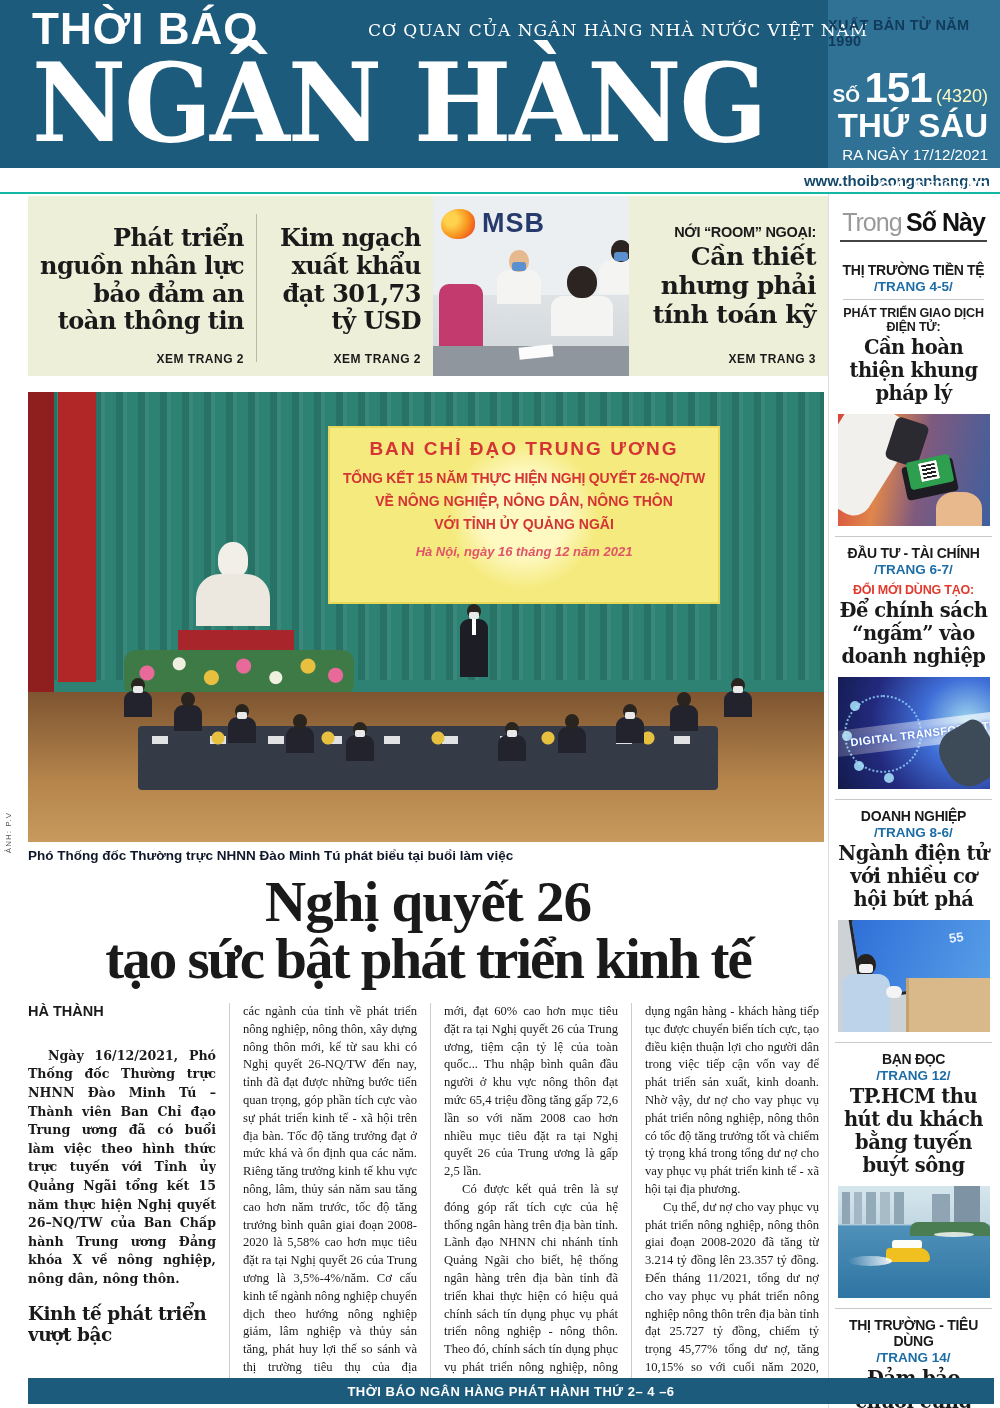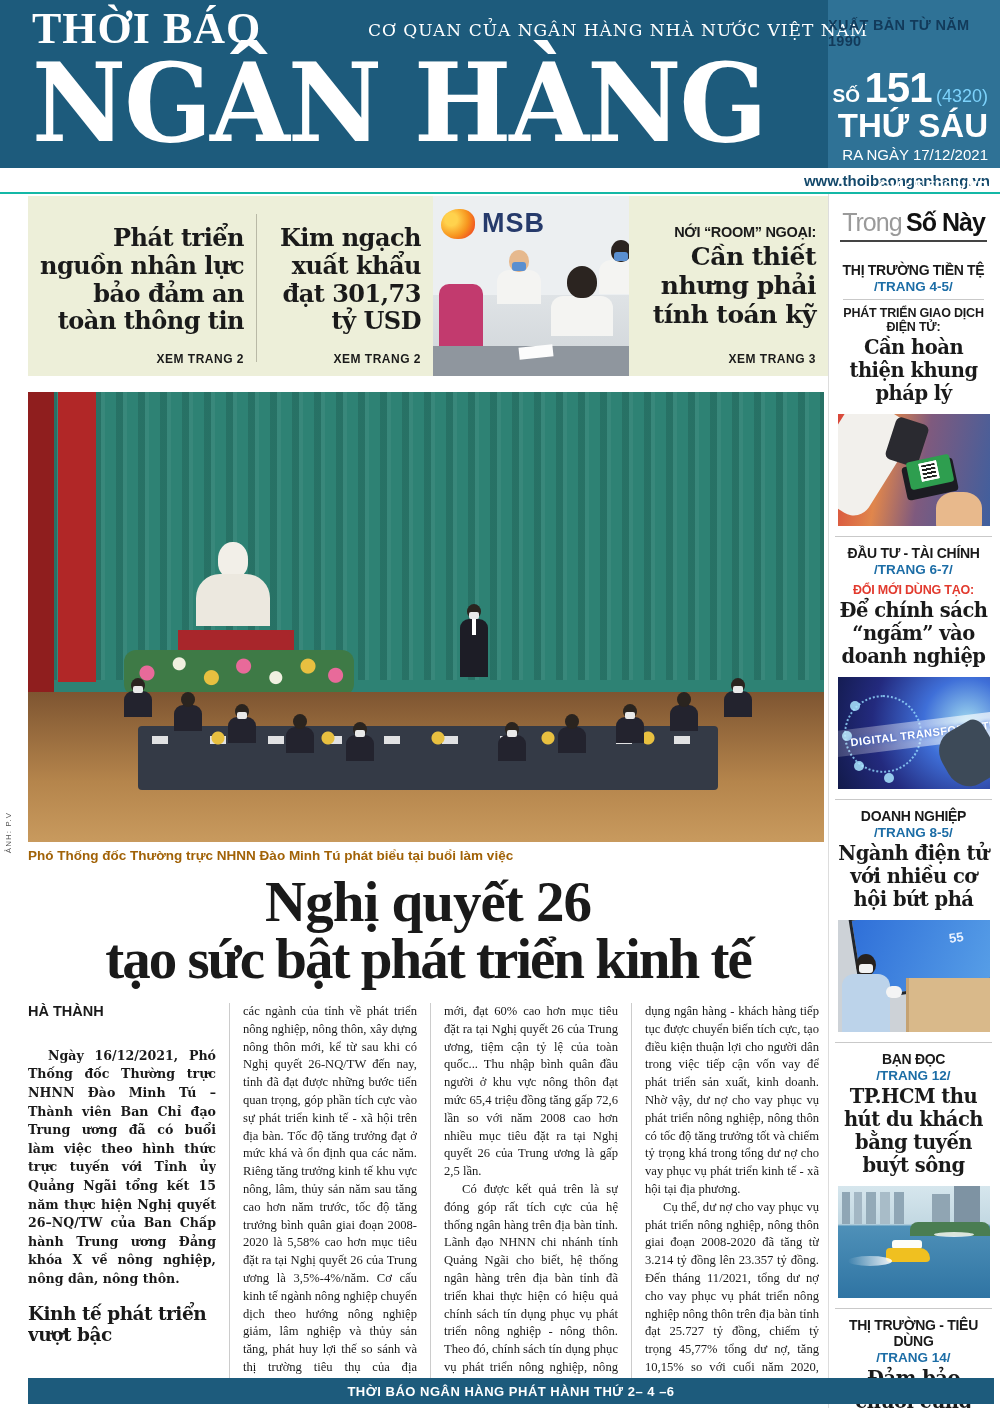--- a/index.html
+++ b/index.html
@@ -2,29 +2,29 @@
 <html><head>
 <meta charset="utf-8">
 <style>
   * { margin:0; padding:0; box-sizing:border-box; }
   body { width:1000px; height:1408px; background:#fff; font-family:"Liberation Sans", sans-serif; color:#1a1a1a; position:relative; overflow:hidden; }
 
   
   .masthead { position:relative; height:168px; background:#1d5b7c; }
   .mh-right-panel { position:absolute; right:0; top:0; width:172px; height:168px; background:#2f7296; }
   .mh-left { position:absolute; left:32px; top:6px; color:#fff; }
-  .mh-t1 { font-family:Liberation Serif, serif; font-weight:bold; font-size:44px; letter-spacing:1px; line-height:1.05; }
+  .mh-t1 { font-family:Liberation Sans, sans-serif; font-weight:bold; font-size:44px; letter-spacing:1px; line-height:1.05; }
   .mh-t2 { font-family:"DejaVu Serif", serif; font-weight:bold; font-size:103px; letter-spacing:-2px; line-height:0.94; transform:scaleY(1.06); transform-origin:top left; white-space:nowrap; }
   .mh-organ { position:absolute; left:368px; top:20px; color:#fff; font-family:"DejaVu Serif", serif; font-size:17px; letter-spacing:1px; }
   .mh-right { position:absolute; right:12px; top:0; width:160px; height:211px; display:flex; flex-direction:column; align-items:flex-end; padding-top:17px; color:#fff; }
   .mh-since { color:#123a5a; font-weight:bold; font-size:14.5px; letter-spacing:0.3px; }
   .mh-issue { margin-top:18px; line-height:1; }
   .mh-issue .so { font-size:19px; font-weight:bold; }
   .mh-issue .num { font-size:42px; font-weight:bold; letter-spacing:-1px; }
-  .mh-issue .sub { font-size:18px; color:#7dd3fc; }
+  .mh-issue .sub { font-size:18px; color:#fef9c3; }
   .mh-weekday { font-size:33px; font-weight:bold; letter-spacing:0; line-height:1.05; }
   .mh-date { font-size:15px; margin-top:2px; }
   .mh-price { font-size:15px; font-weight:bold; margin-top:14px; }
   .webrow { height:26px; display:flex; justify-content:flex-end; align-items:center; padding-right:10px; border-bottom:2px solid #14b8a6; }
   .webrow span { color:#14496b; font-weight:bold; font-size:15px; }
 
   
   .content { position:relative; display:flex; padding:0 6px 0 28px; }
   .main-col { width:800px; }
   .sidebar { width:166px; margin-left:0; padding:4px 2px 0 6px; border-left:1px solid #ddd; }
@@ -153,21 +153,21 @@
       radial-gradient(circle at 74% 50%, #e8c040 0 6px, transparent 7px),
       radial-gradient(circle at 94% 50%, #e8c040 0 6px, transparent 7px); }
   .person { position:absolute; width:28px; }
   .person .p-head { width:14px; height:15px; border-radius:50%; background:#2a241f; margin:0 auto; position:relative; }
   .person.mask .p-head::after { content:""; position:absolute; left:2px; bottom:0; width:10px; height:7px; background:#e9e9e9; border-radius:2px; }
   .person .p-body { width:28px; height:26px; background:#23232e; border-radius:9px 9px 0 0; margin-top:-2px; }
   .person.standing .p-body { height:58px; background:#1d1d26; }
   .person.standing .p-body::after { content:""; display:block; width:4px; height:16px; background:#fff; margin:2px auto 0 auto; }
 
   
-  .caption { margin-top:6px; font-size:13.5px; font-weight:bold; color:#a16207; }
+  .caption { margin-top:6px; font-size:13.5px; font-weight:bold; color:#0f172a; }
   .headline { text-align:center; margin-top:10px; font-family:Liberation Serif, serif; font-weight:bold; line-height:1.0; letter-spacing:-1px; }
   .headline .h1l { font-size:57px; }
   .headline .h2l { font-size:57px; letter-spacing:-2px; }
   .article { display:flex; margin-top:16px; height:396px; overflow:hidden; }
   .acol { width:188px; height:100%; overflow:hidden; font-family:"Liberation Serif", serif; font-size:12.6px; line-height:17.8px; text-align:justify; }
   .acol + .acol { border-left:1px solid #ccc; padding-left:13px; margin-left:13px; }
   .byline { font-family:"Liberation Sans", sans-serif; font-weight:bold; font-size:14.5px; margin-bottom:26px; }
   .lead { font-family:"DejaVu Serif", serif; font-weight:bold; font-size:12.6px; line-height:18.6px; text-indent:20px; }
   .subhead { font-family:"DejaVu Serif", serif; font-weight:bold; font-size:18.5px; line-height:1.15; letter-spacing:-0.5px; margin:14px 0 6px 0; text-align:left; }
   .apara { text-indent:18px; }
@@ -253,20 +253,27 @@
       <div class="photo">
         <div class="curtain"></div>
         <div class="redban1"></div>
         <div class="redban2"></div>
         <div class="statue">
           <div class="head"></div>
           <div class="bust"></div>
         </div>
         <div class="pedestal"></div>
         <div class="flowers"></div>
+        <div class="banner-board">
+          <div class="bb-l1">BAN CHỈ ĐẠO TRUNG ƯƠNG</div>
+          <div class="bb-l2">TỔNG KẾT 15 NĂM THỰC HIỆN NGHỊ QUYẾT 26-NQ/TW</div>
+          <div class="bb-l3">VỀ NÔNG NGHIỆP, NÔNG DÂN, NÔNG THÔN</div>
+          <div class="bb-l4">VỚI TỈNH ỦY QUẢNG NGÃI</div>
+          <div class="bb-l5">Hà Nội, ngày 16 tháng 12 năm 2021</div>
+        </div>
         <div class="floor"></div>
         <div class="person standing mask" style="left:432px; top:212px;">
             <div class="p-head"></div>
             <div class="p-body"></div>
           </div>
         <div class="table"></div>
         <div class="pots"></div>
         <div class="person mask" style="left:96px; top:286px;">
             <div class="p-head"></div>
             <div class="p-body"></div>
@@ -375,21 +382,21 @@
         <div class="dot" style="left:46px; top:96px;"></div>
         <div class="beam">
           <span>DIGITAL TRANSFORMATION</span>
         </div>
         <div class="finger"></div>
       </div>
     </div>
 
     <div class="sb-sec">
       <div class="sb-cat">DOANH NGHIỆP</div>
-      <div class="sb-page">/TRANG 8-5/</div>
+      <div class="sb-page">/TRANG 8-6/</div>
       <div class="sb-title">Ngành điện tử với nhiều cơ hội bứt phá</div>
       <div class="sb-img img-tv">
         <div class="rig"></div>
         <div class="panel"></div>
         <div class="size">55</div>
         <div class="box"></div>
         <div class="worker-head"></div>
         <div class="worker-mask"></div>
         <div class="worker-body"></div>
         <div class="glove"></div>

